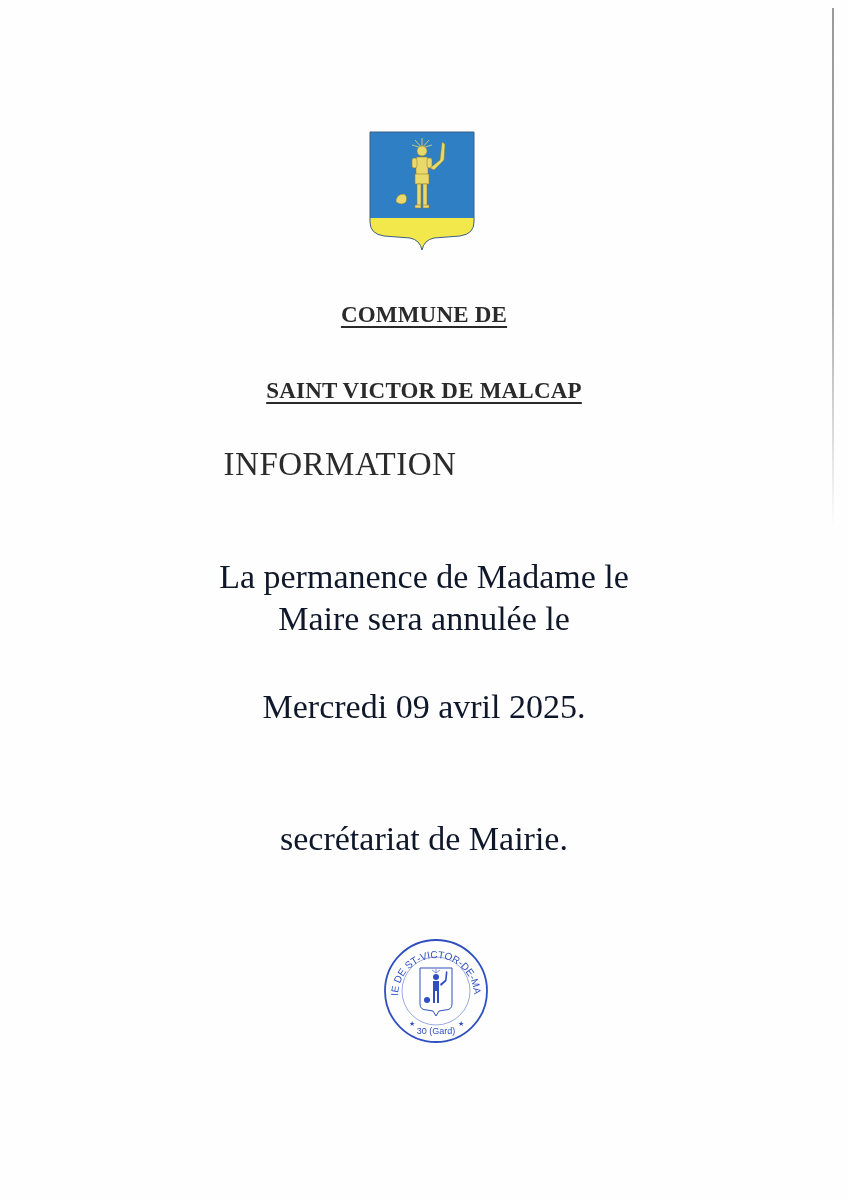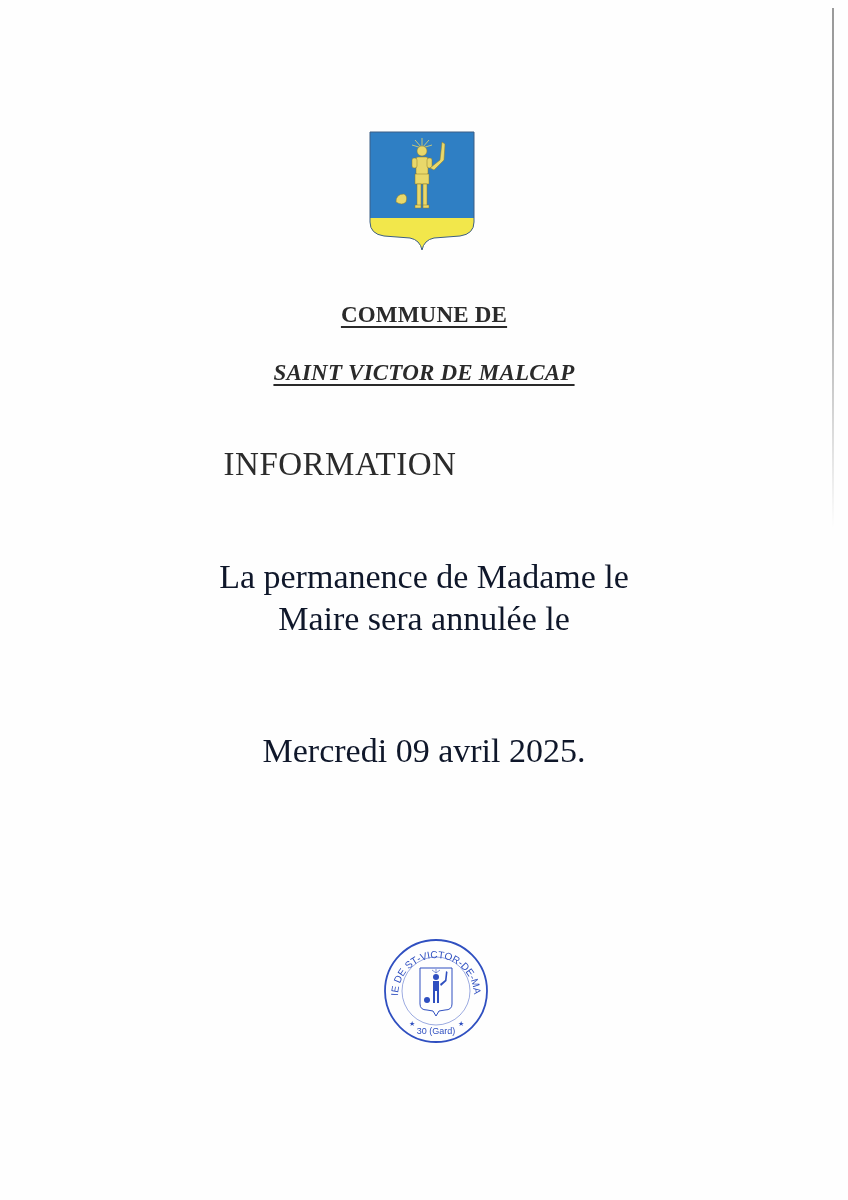--- a/index.html
+++ b/index.html
@@ -39,42 +39,42 @@
       font-size: 23px;
       color: #2a2a2a;
       letter-spacing: 0.2px;
     }
     .heading span {
       text-decoration: underline;
       text-decoration-thickness: 2px;
       text-underline-offset: 4px;
     }
     .h1 { top: 302px; }
-    .h2 { top: 360px; font-style: italic; }
+    .h2 { top: 378px; }
     .info {
       position: absolute;
       left: 0;
       width: 680px;
       top: 446px;
       text-align: center;
       font-size: 33px;
       color: #2b2b2b;
       letter-spacing: 0.5px;
     }
     .body-text {
       position: absolute;
       left: 0;
       width: 848px;
       text-align: center;
       font-size: 34px;
       line-height: 42px;
       color: #0f172a;
     }
     .p1 { top: 556px; }
-    .p2 { top: 686px; margin-top: 44px; }
+    .p2 { top: 686px; }
     .p3 { top: 818px; }
     .stamp {
       position: absolute;
       left: 383px;
       top: 938px;
       width: 106px;
       height: 106px;
     }
   </style>
 </head>
@@ -129,20 +129,21 @@
 <div class="info">INFORMATION</div>
 
 <div class="body-text p1">
   <div>La permanence de Madame le</div>
   <div>Maire sera annulée le</div>
 </div>
 
 <div class="body-text p2">Mercredi 09 avril 2025.</div>
 
 <div class="body-text p3">
+  <div>secrétariat de Mairie.</div>
 </div>
 
 <div class="stamp">
   <svg width="106" height="106" viewBox="0 0 106 106">
     <defs>
       <path id="ringTop" d="M15,58 A38,38 0 1 1 91,58"></path>
       <path id="ringBottom" d="M24,76 A38,38 0 0 0 82,76"></path>
     </defs>
     <circle cx="53" cy="53" r="51" fill="none" stroke="#2f4fc0" stroke-width="1.8"></circle>
     <circle cx="53" cy="53" r="34" fill="none" stroke="#2f4fc0" stroke-width="0.8" opacity="0.6"></circle>

